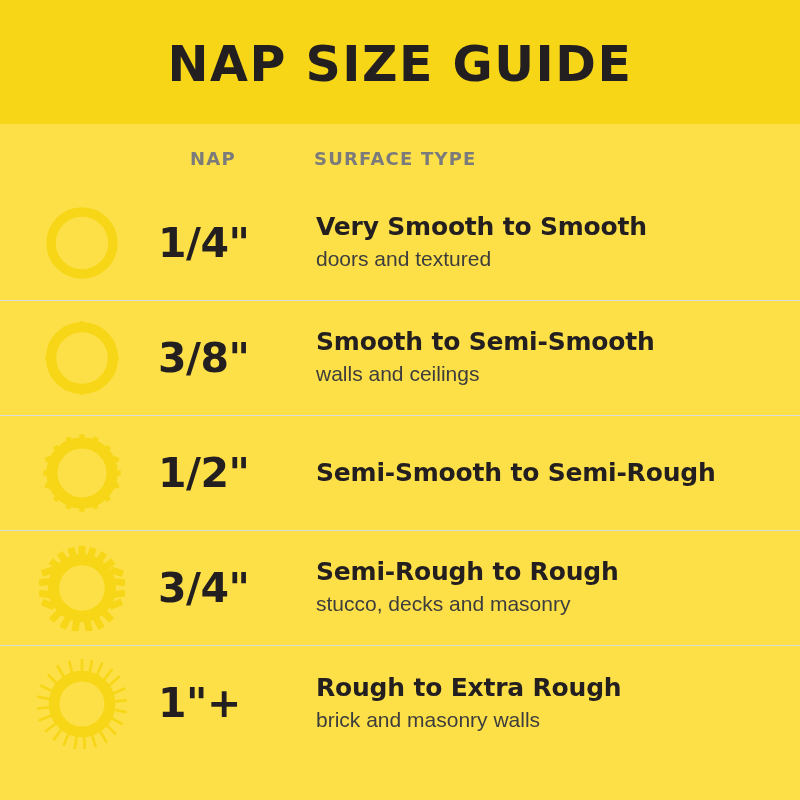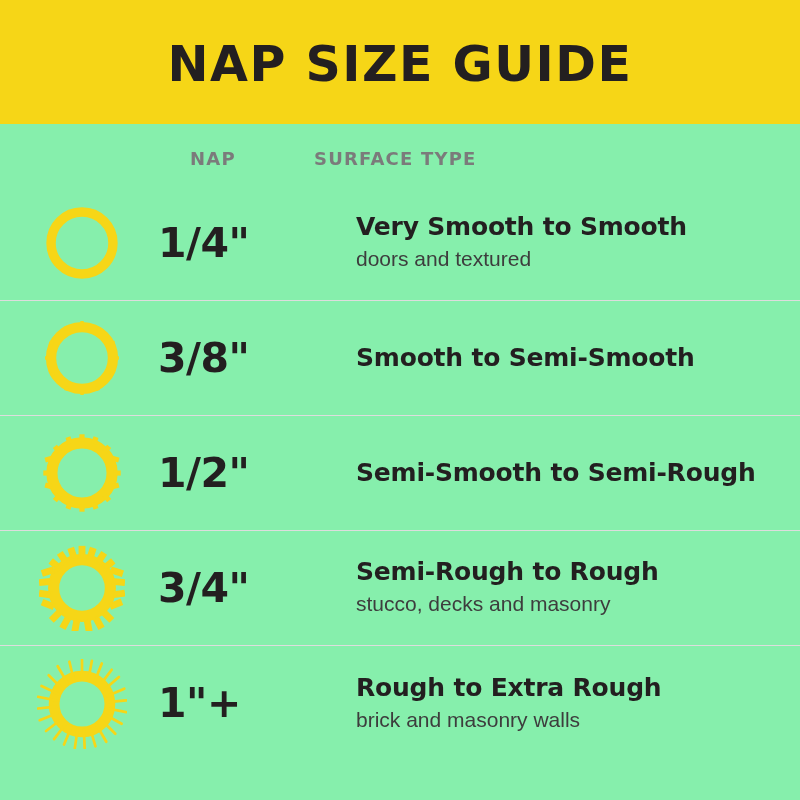--- a/index.html
+++ b/index.html
@@ -10,21 +10,21 @@
     width: 800px;
     height: 800px;
     background: #ffffff;
     font-family: "Liberation Sans", sans-serif;
     overflow: hidden;
   }
   .page {
     position: relative;
     width: 800px;
     height: 800px;
-    background: #86efac;
+    background: #fde047;
     box-sizing: border-box;
   }
   
   .header {
     width: 800px;
     height: 124px;
     background: #f6d617;
     display: flex;
     align-items: center;
     justify-content: center;
@@ -102,21 +102,20 @@
     font-size: 41px;
     color: #231f20;
     letter-spacing: -0.5px;
     white-space: nowrap;
     line-height: 1;
   }
   .cell-surface {
     flex: 1;
     box-sizing: border-box;
     padding-left: 2px;
-    margin-left: 40px;
   }
   .surface-title {
     font-family: "DejaVu Sans", sans-serif;
     font-weight: bold;
     font-size: 25px;
     color: #231f20;
     line-height: 1.12;
     letter-spacing: -0.2px;
   }
   .surface-sub {
@@ -179,20 +178,21 @@
             <rect x="12" y="30" width="5" height="4" transform="rotate(25 14 32)"></rect>
             <rect x="29" y="13" width="4" height="5" transform="rotate(-25 31 15)"></rect>
           </g>
         </svg>
       </div>
       <div class="cell-nap">
         <div class="nap-size">3/8"</div>
       </div>
       <div class="cell-surface">
         <div class="surface-title">Smooth to Semi-Smooth</div>
+        <div class="surface-sub">walls and ceilings</div>
       </div>
     </div>
 
     <div class="row">
       <div class="cell-icon">
         <svg class="nap-icon" width="86" height="86" viewBox="0 0 100 100">
           <circle cx="50" cy="50" r="35" fill="none" stroke="#F6D617" stroke-width="13"></circle>
           <g fill="#F6D617">
             <rect x="47" y="5" width="6" height="8"></rect>
             <rect x="62" y="8" width="6" height="8" transform="rotate(20 65 12)"></rect>

